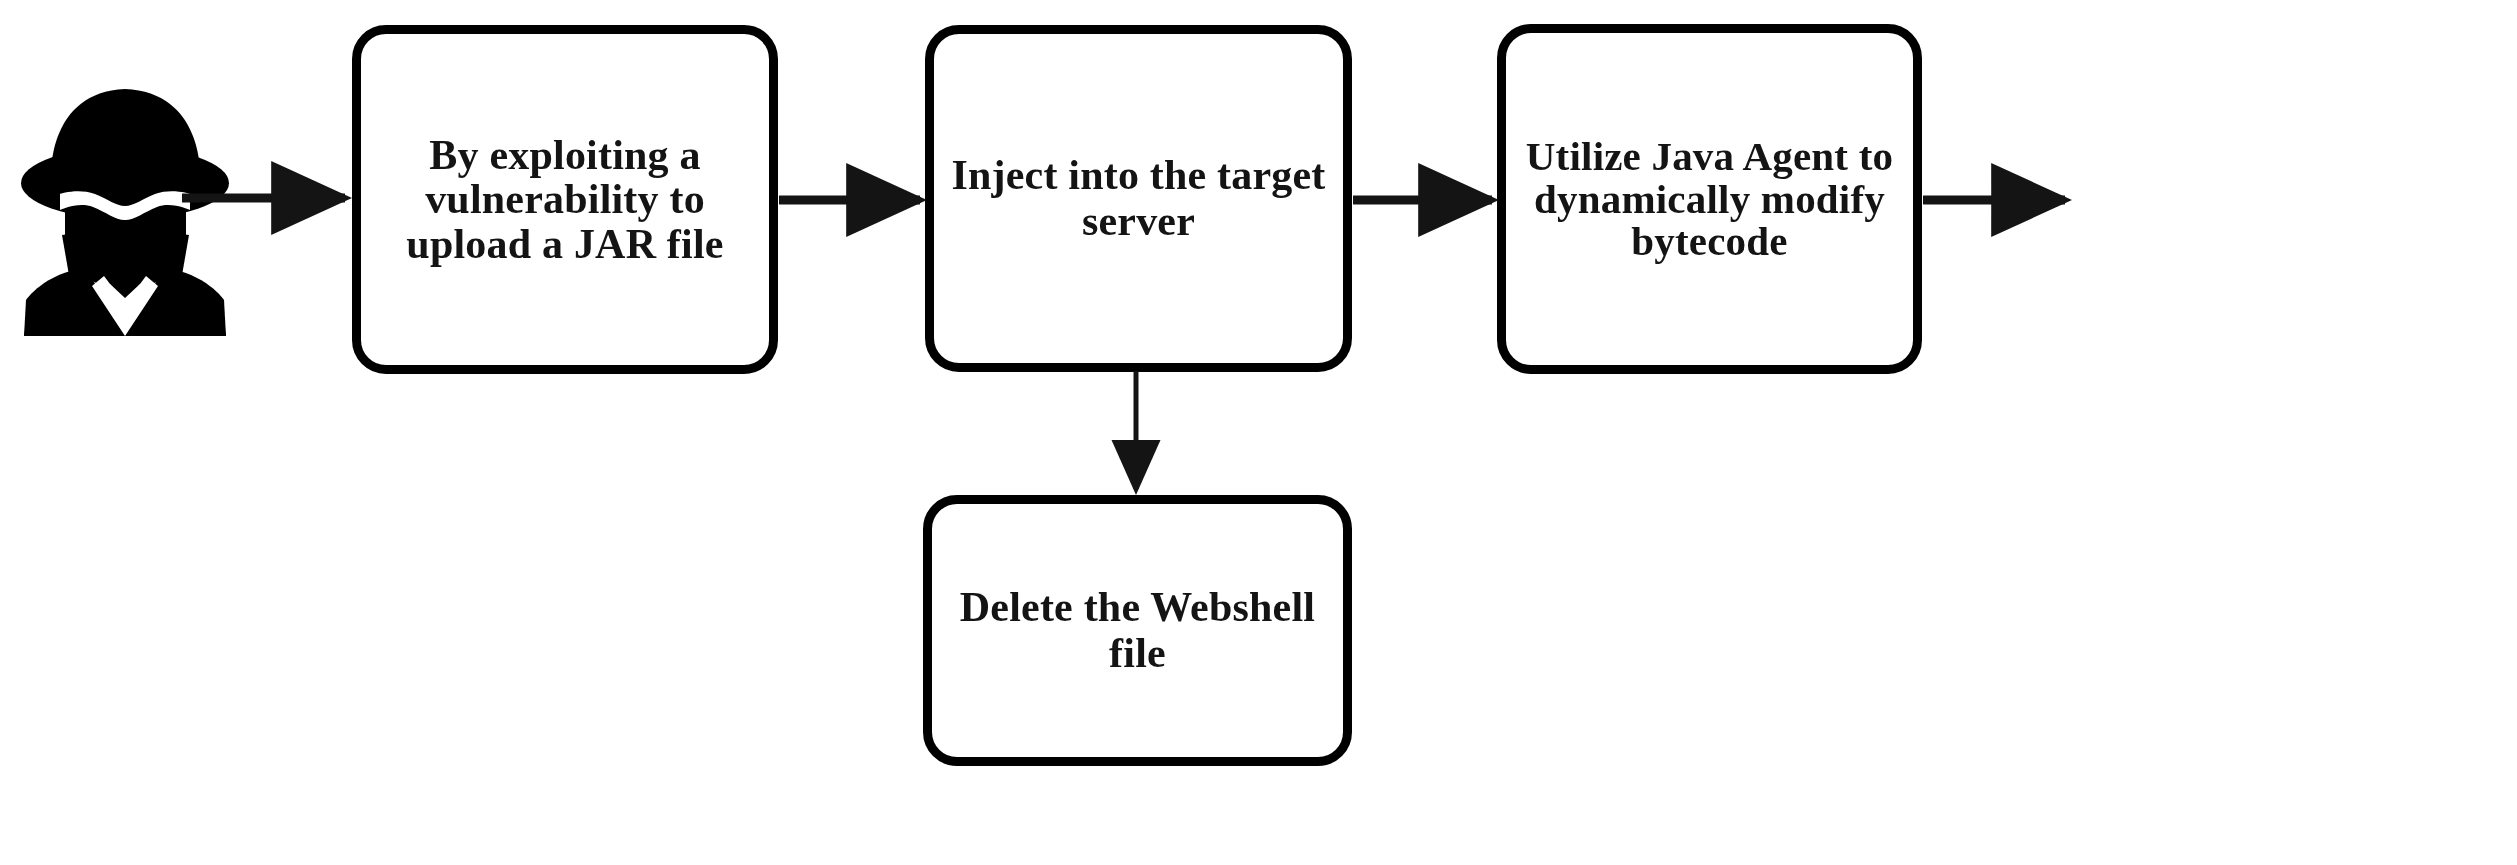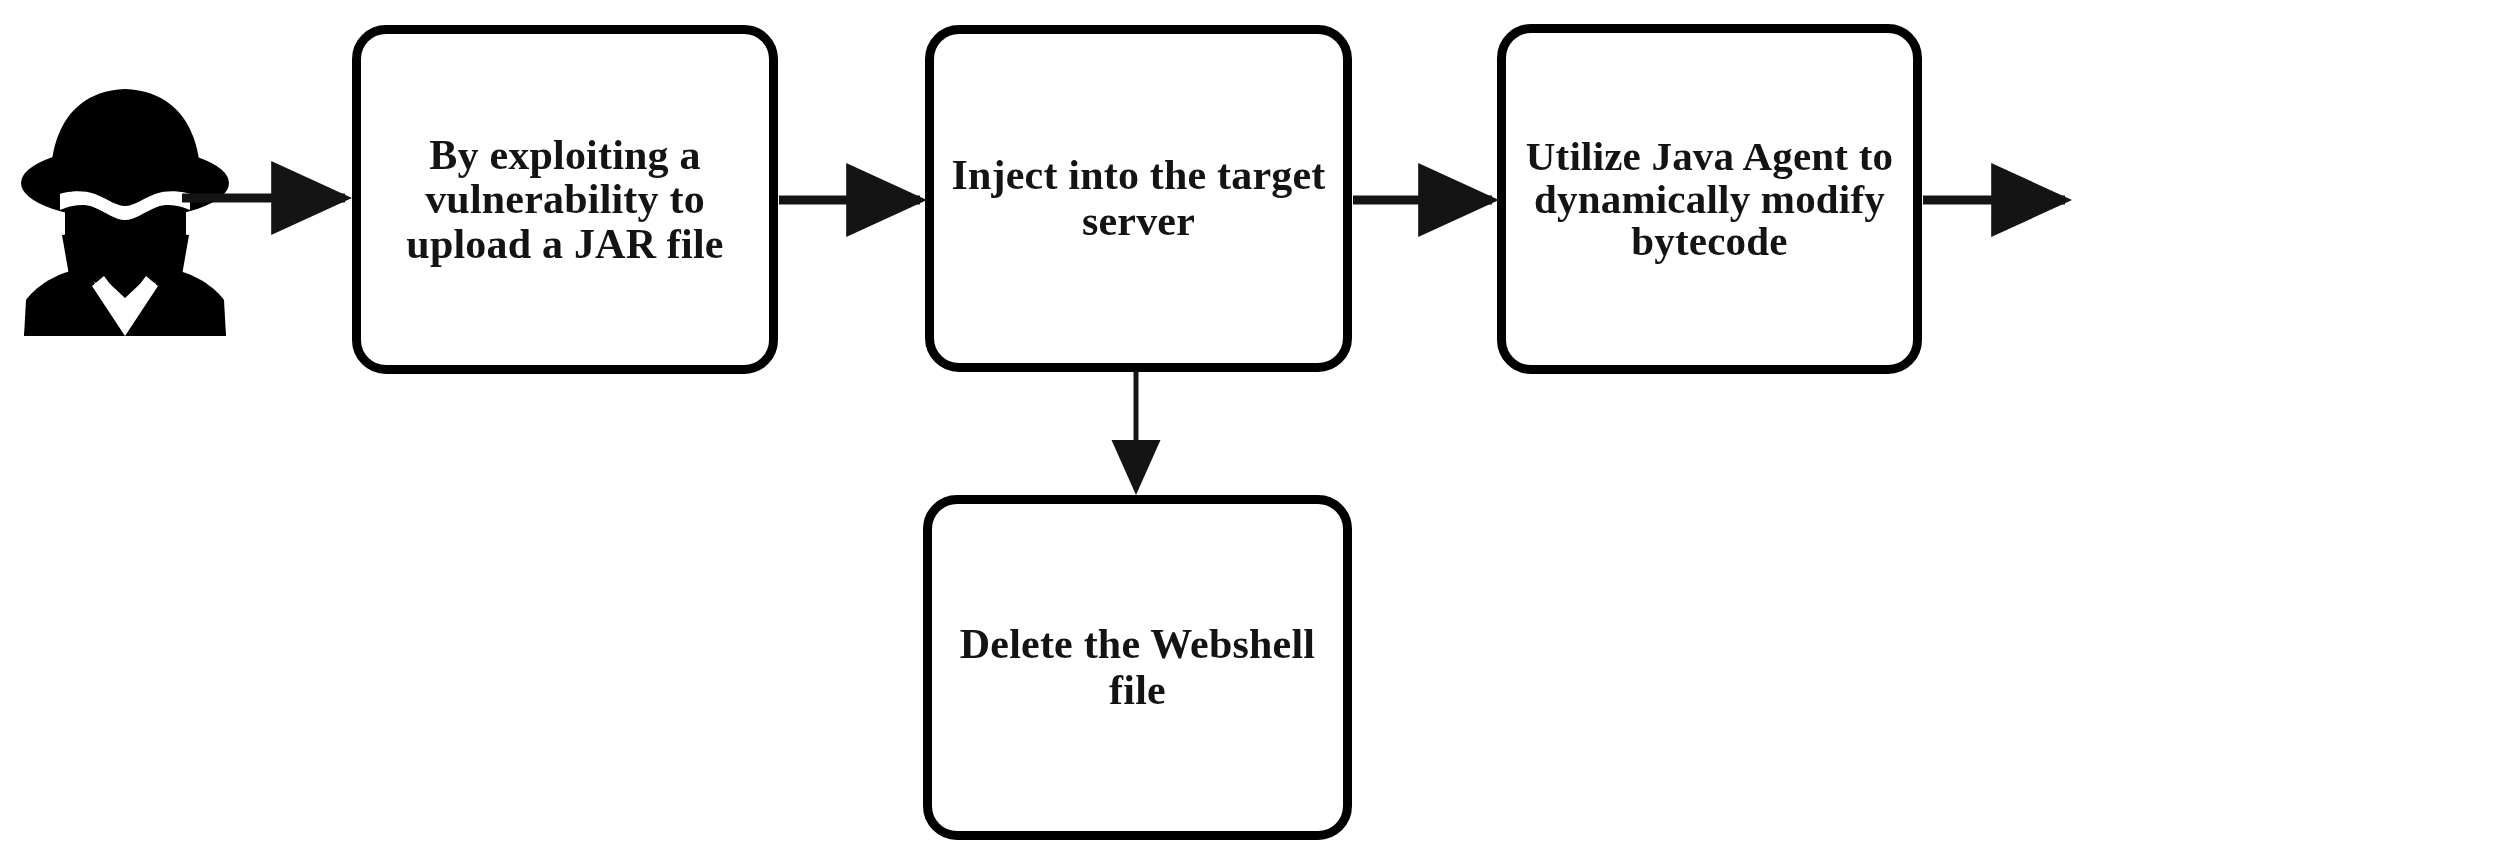--- a/index.html
+++ b/index.html
@@ -42,21 +42,21 @@
     letter-spacing: 0.2px;
     padding: 0 16px;
     white-space: pre-line;
   }
 
   
   #box-exploit   { left: 352px;  top: 23px;  width: 426px; height: 349px; }
   #box-inject    { left: 925px;  top: 23px;  width: 427px; height: 347px; }
   #box-agent     { left: 1497px; top: 22px;  width: 425px; height: 350px; }
   #box-activate  { left: 2070px; top: 23px;  width: 423px; height: 349px; }
-  #box-delete    { left: 923px;  top: 493px; width: 429px; height: 345px; }
+  #box-delete    { left: 923px;  top: 493px; width: 429px; height: 271px; }
 
   #box-agent .node-label { font-size: 41px; line-height: 1.04; }
   #box-exploit .node-label { line-height: 1.06; }
 
   
   #attacker-icon {
     position: absolute;
     left: 18px;
     top: 34px;
     width: 215px;

